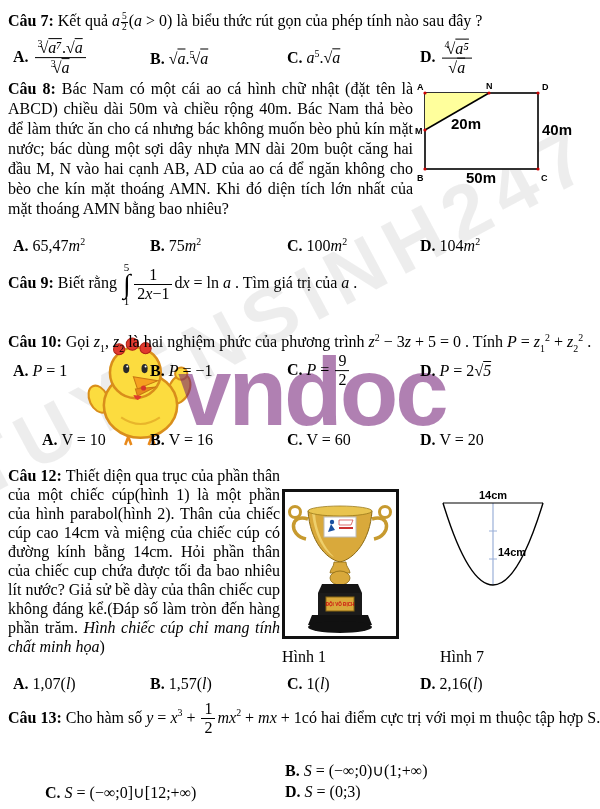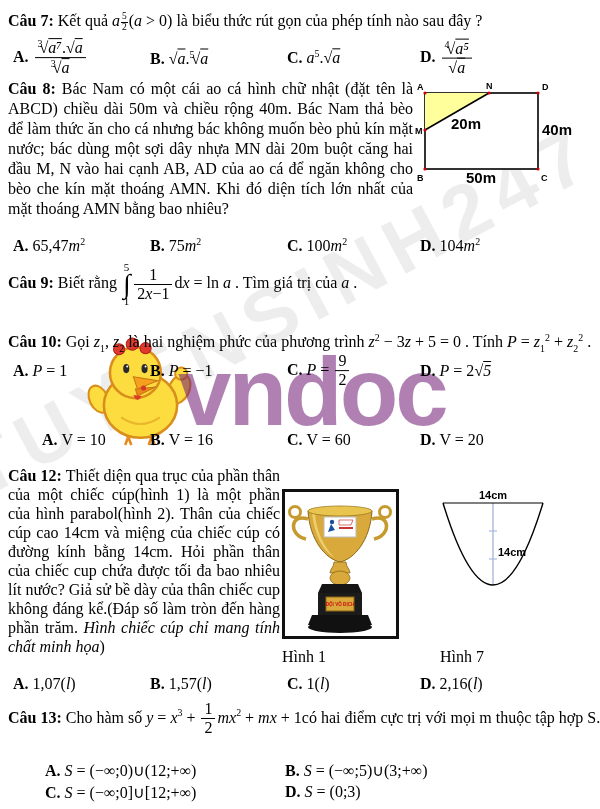--- a/index.html
+++ b/index.html
@@ -203,21 +203,20 @@
     <span class="opt" style="left:150px"><b class="lab">B.</b><span><span>1,57(</span><i>l</i><span>)</span></span></span>
     <span class="opt" style="left:287px"><b class="lab">C.</b><span><span>1(</span><i>l</i><span>)</span></span></span>
     <span class="opt" style="left:420px"><b class="lab">D.</b><span><span>2,16(</span><i>l</i><span>)</span></span></span>
   </div>
 
   <div class="blk nowrap" style="top:700px"><b>Câu 13: </b><span>Cho hàm số </span><i>y</i><span> = </span><i>x</i><sup>3</sup><span> + </span><span class="frac">
         <span class="fn"><span>1</span></span>
         <span class="fd"><span>2</span></span>
       </span><i>mx</i><sup>2</sup><span> + </span><i>mx</i><span> + 1</span><span>có hai điểm cực trị với mọi m thuộc tập hợp S.</span></div>
   <div class="opts" style="top:758px;height:24px">
-    <span class="opt" style="left:45px"><b class="lab">A.</b><span><i>S</i><span> = (−∞;0)∪(12;+∞)</span></span></span>
-    <span class="opt" style="left:285px"><b class="lab">B.</b><span><i>S</i><span> = (−∞;5)∪(3;+∞)</span></span></span>
+    <span class="opt" style="left:285px"><b class="lab">B.</b><span><i>S</i><span> = (−∞;0)∪(1;+∞)</span></span></span>
   </div>
   <div class="opts" style="top:780px;height:24px">
     <span class="opt" style="left:45px"><b class="lab">C.</b><span><i>S</i><span> = (−∞;0]∪[12;+∞)</span></span></span>
     <span class="opt" style="left:285px"><b class="lab">D.</b><span><i>S</i><span> = (0;3)</span></span></span>
   </div>
 
 </div>
 
 </body></html>

